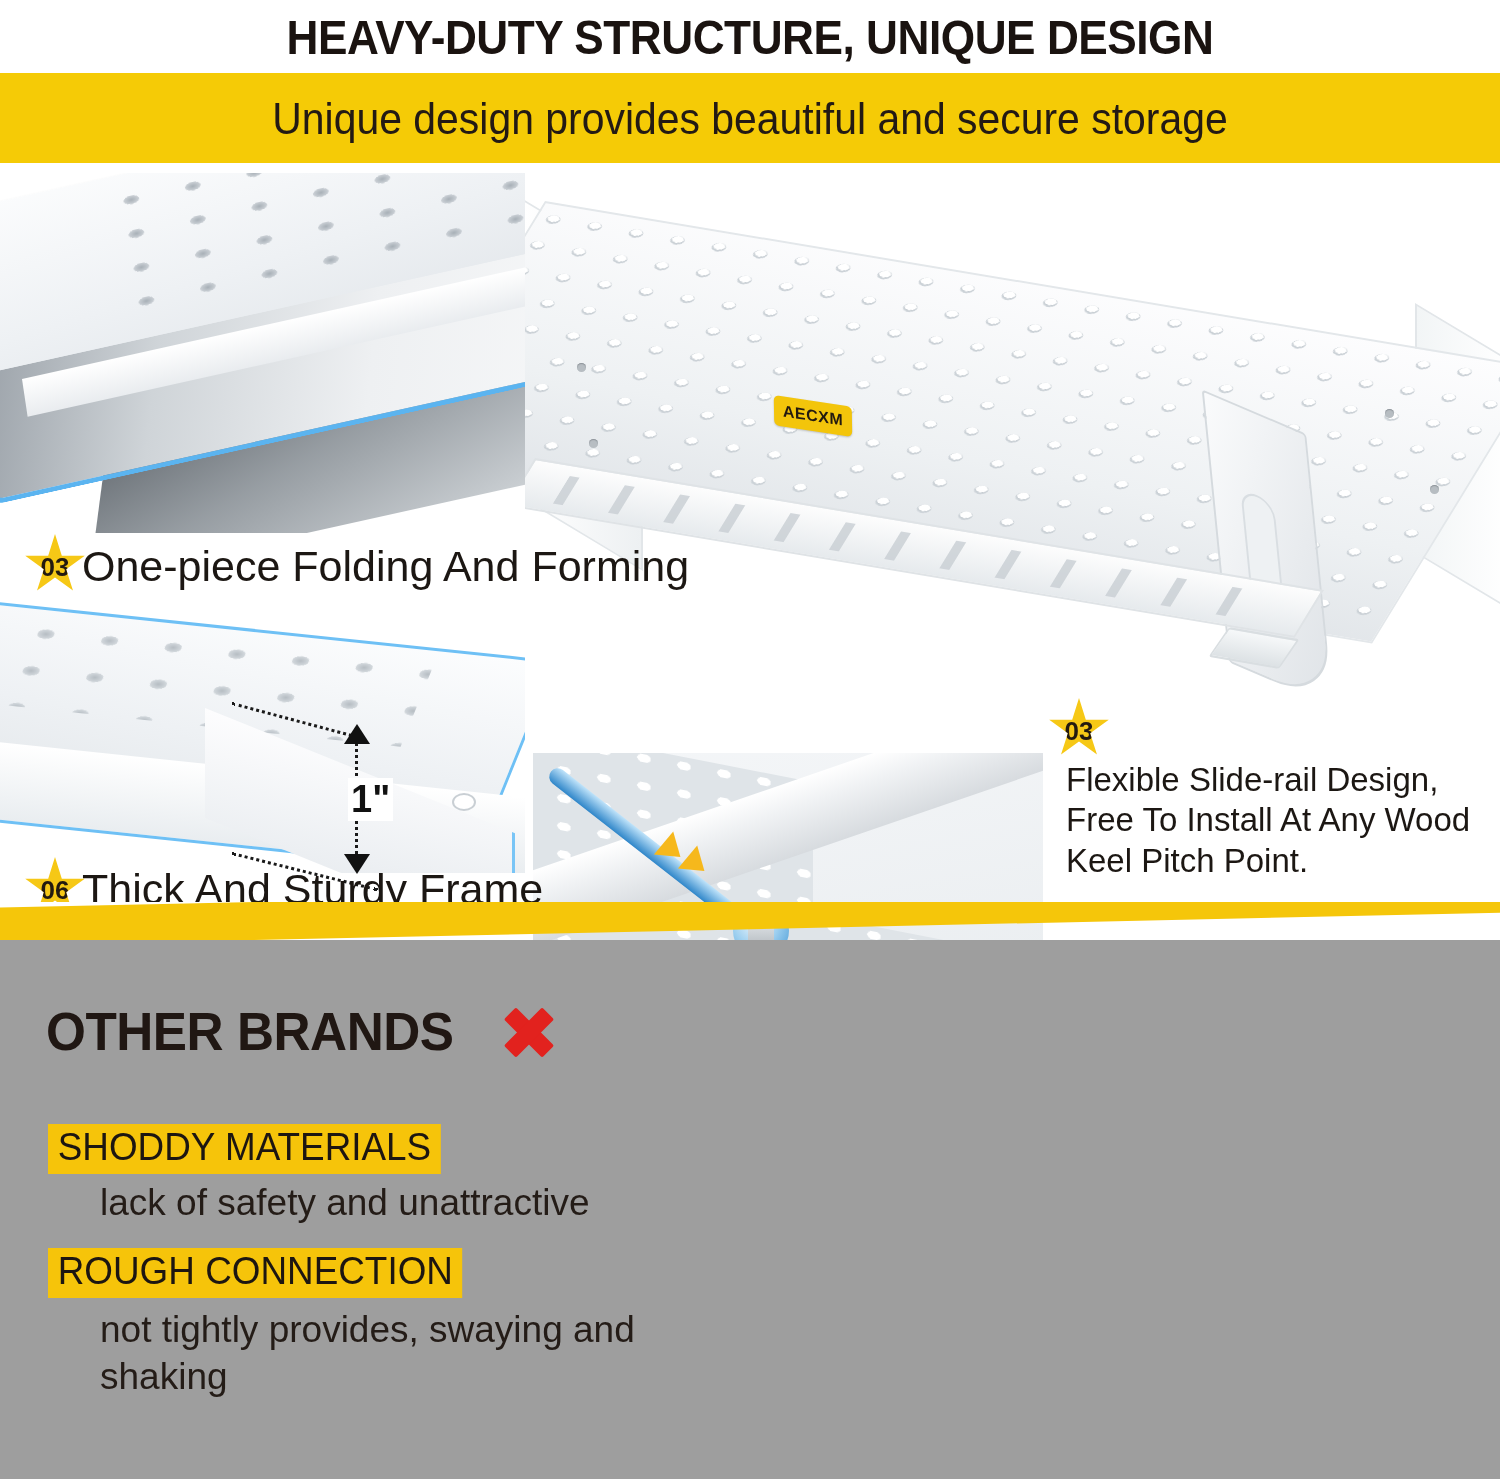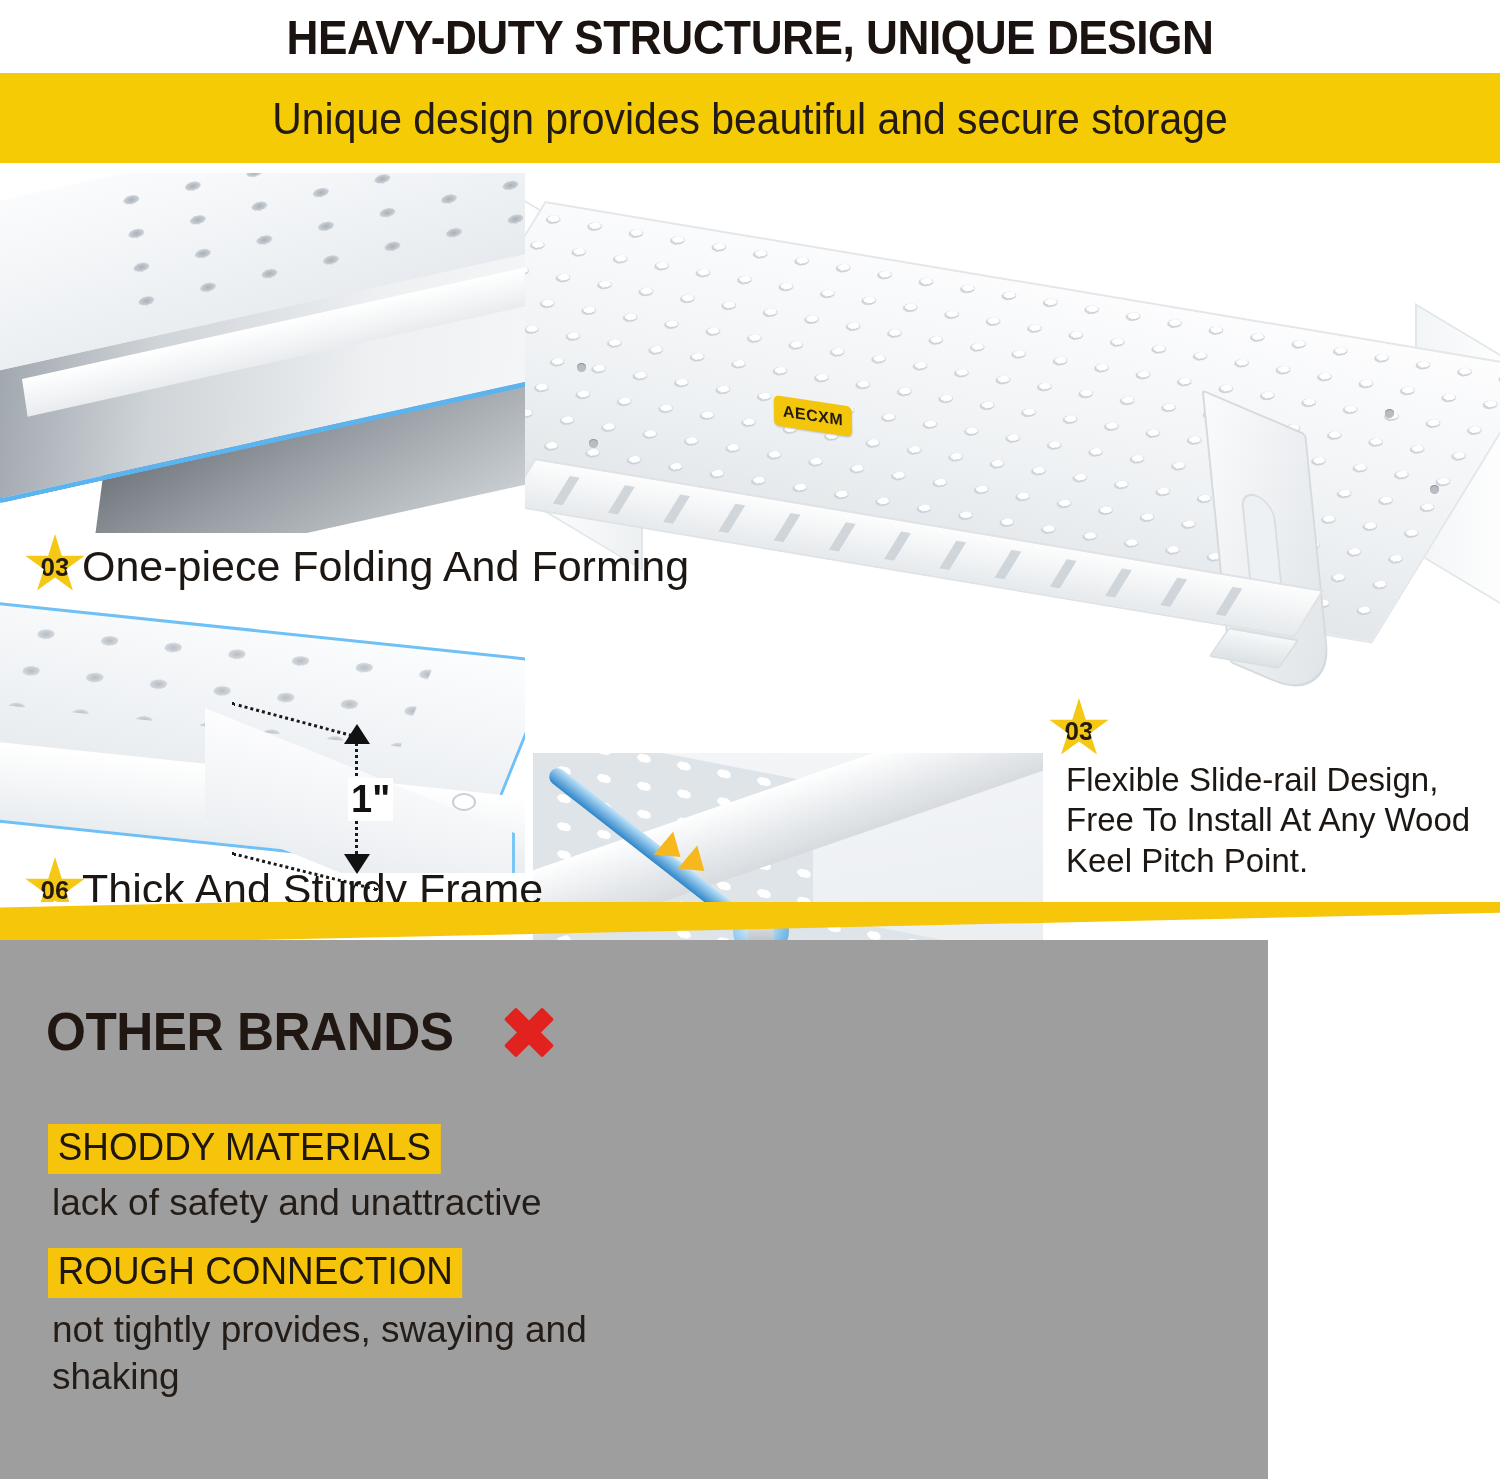--- a/index.html
+++ b/index.html
@@ -225,35 +225,35 @@
   #cap02 { left:82px; top:865px; }
   #s03 { left:1048px; top:698px; }
   #cap03 { left:1066px; top:760px; white-space:normal; width:420px; line-height:1.22; font-size:33px; }
 
   
   #slantwrap { position:absolute; left:0; top:902px; width:1500px; height:70px; overflow:hidden; }
   #slantY { position:absolute; left:-20px; top:0; width:1540px; height:44px; background:#F5C60A; transform:rotate(-1.25deg); transform-origin:left top; }
   #slantTopWhite { position:absolute; left:-20px; top:-34px; width:1540px; height:40px; background:#fff; transform:rotate(-1.25deg); transform-origin:left top; }
 
   
-  #lower { position:absolute; left:0; top:940px; width:1268px; height:539px; background:#9E9E9E; }
+  #lower { position:absolute; left:0; top:940px; width:1500px; height:539px; background:#9E9E9E; }
 
   #otherbrands { position:absolute; left:46px; top:60px; display:flex; align-items:center; gap:22px; }
   #ob-text { font-size:54px; font-weight:bold; color:#201713; letter-spacing:-0.5px; transform:scaleX(.95); transform-origin:left center; white-space:nowrap; }
   #xmark { position:relative; width:62px; height:62px; }
   #xmark i { position:absolute; left:5px; top:24px; width:54px; height:17px; background:#E2221E; border-radius:2px; }
   #xmark i:first-child { transform:rotate(45deg); }
   #xmark i:last-child  { transform:rotate(-45deg); }
 
   .hl {
     position:absolute; background:#F6C40A; color:#1d1611;
     font-size:38px; padding:2px 10px 5px 10px; white-space:nowrap;
     transform:scaleX(.97); transform-origin:left center;
   }
-  .sub { position:absolute; color:#241c17; font-size:37px; white-space:nowrap; }
+  .sub { position:absolute; color:#241c17; font-size:37px; white-space:nowrap;margin-left:48px; }
   #hl1  { left:48px; top:1124px; }
   #sub1 { left:52px; top:1182px; }
   #hl2  { left:48px; top:1248px; }
   #sub2 { left:52px; top:1306px; width:560px; white-space:normal; line-height:1.28; }
 </style>
 </head>
 <body>
 
 <div id="header">
   <div id="headline">HEAVY-DUTY STRUCTURE, UNIQUE DESIGN</div>

